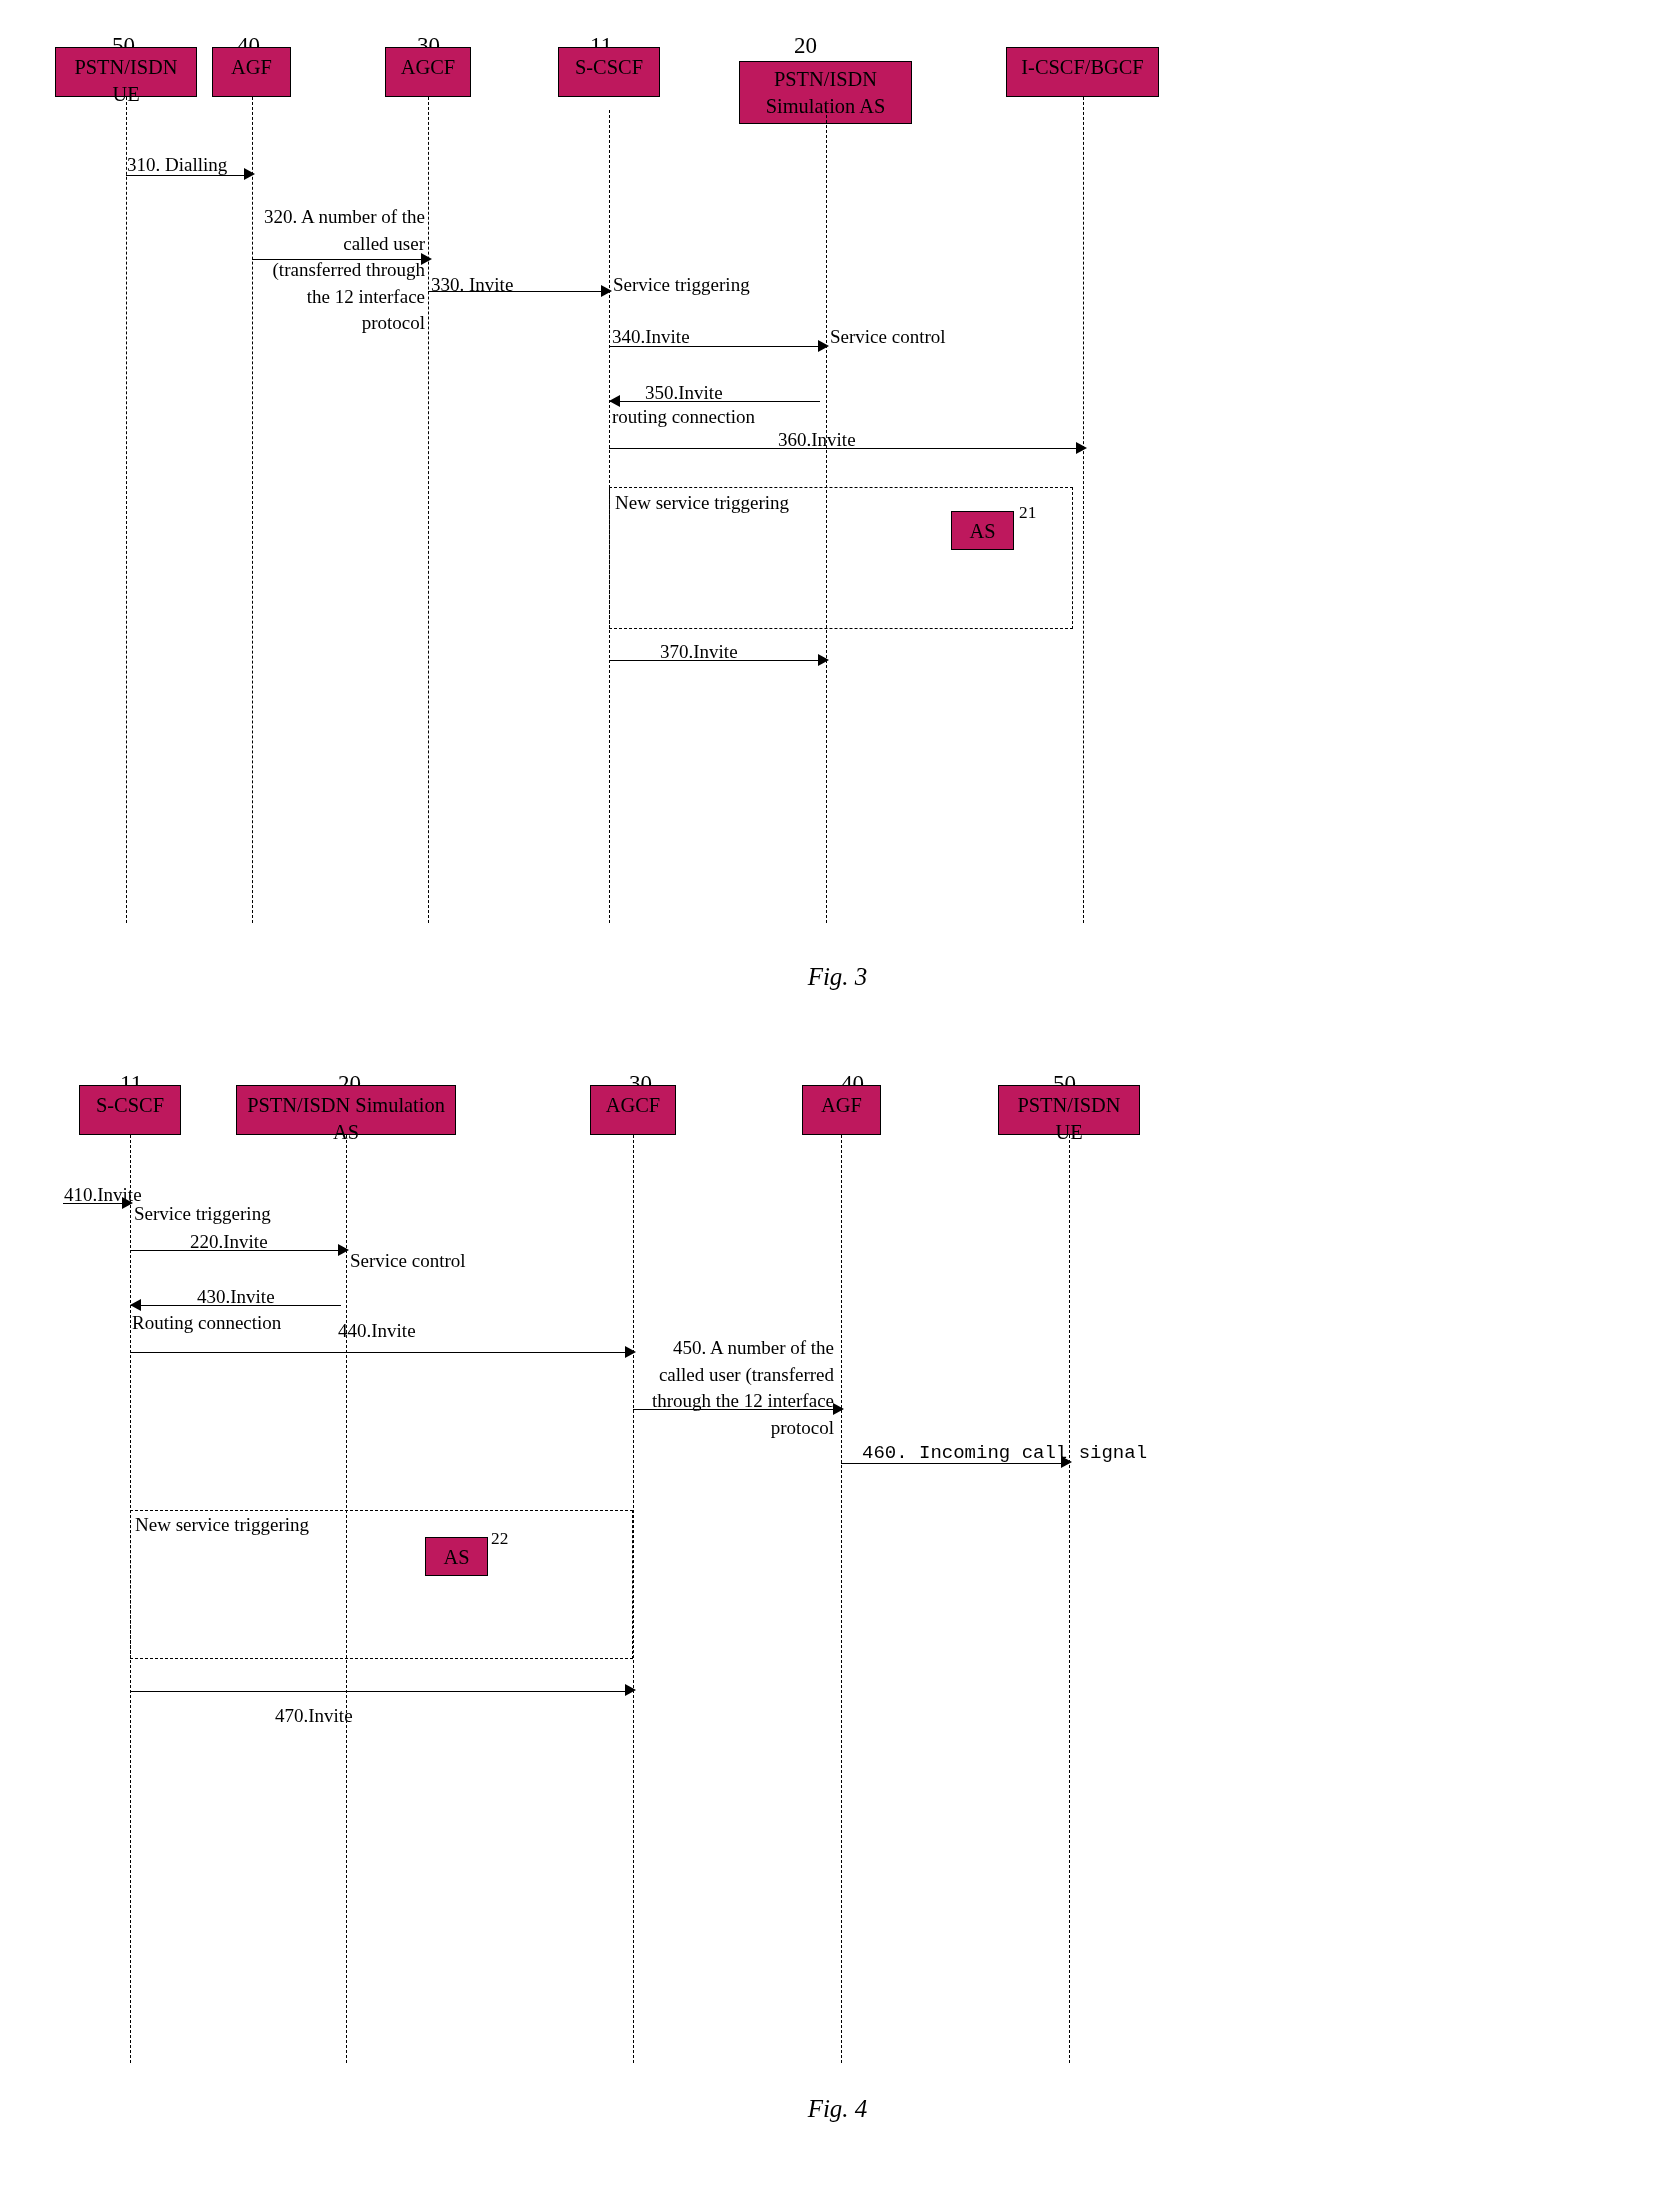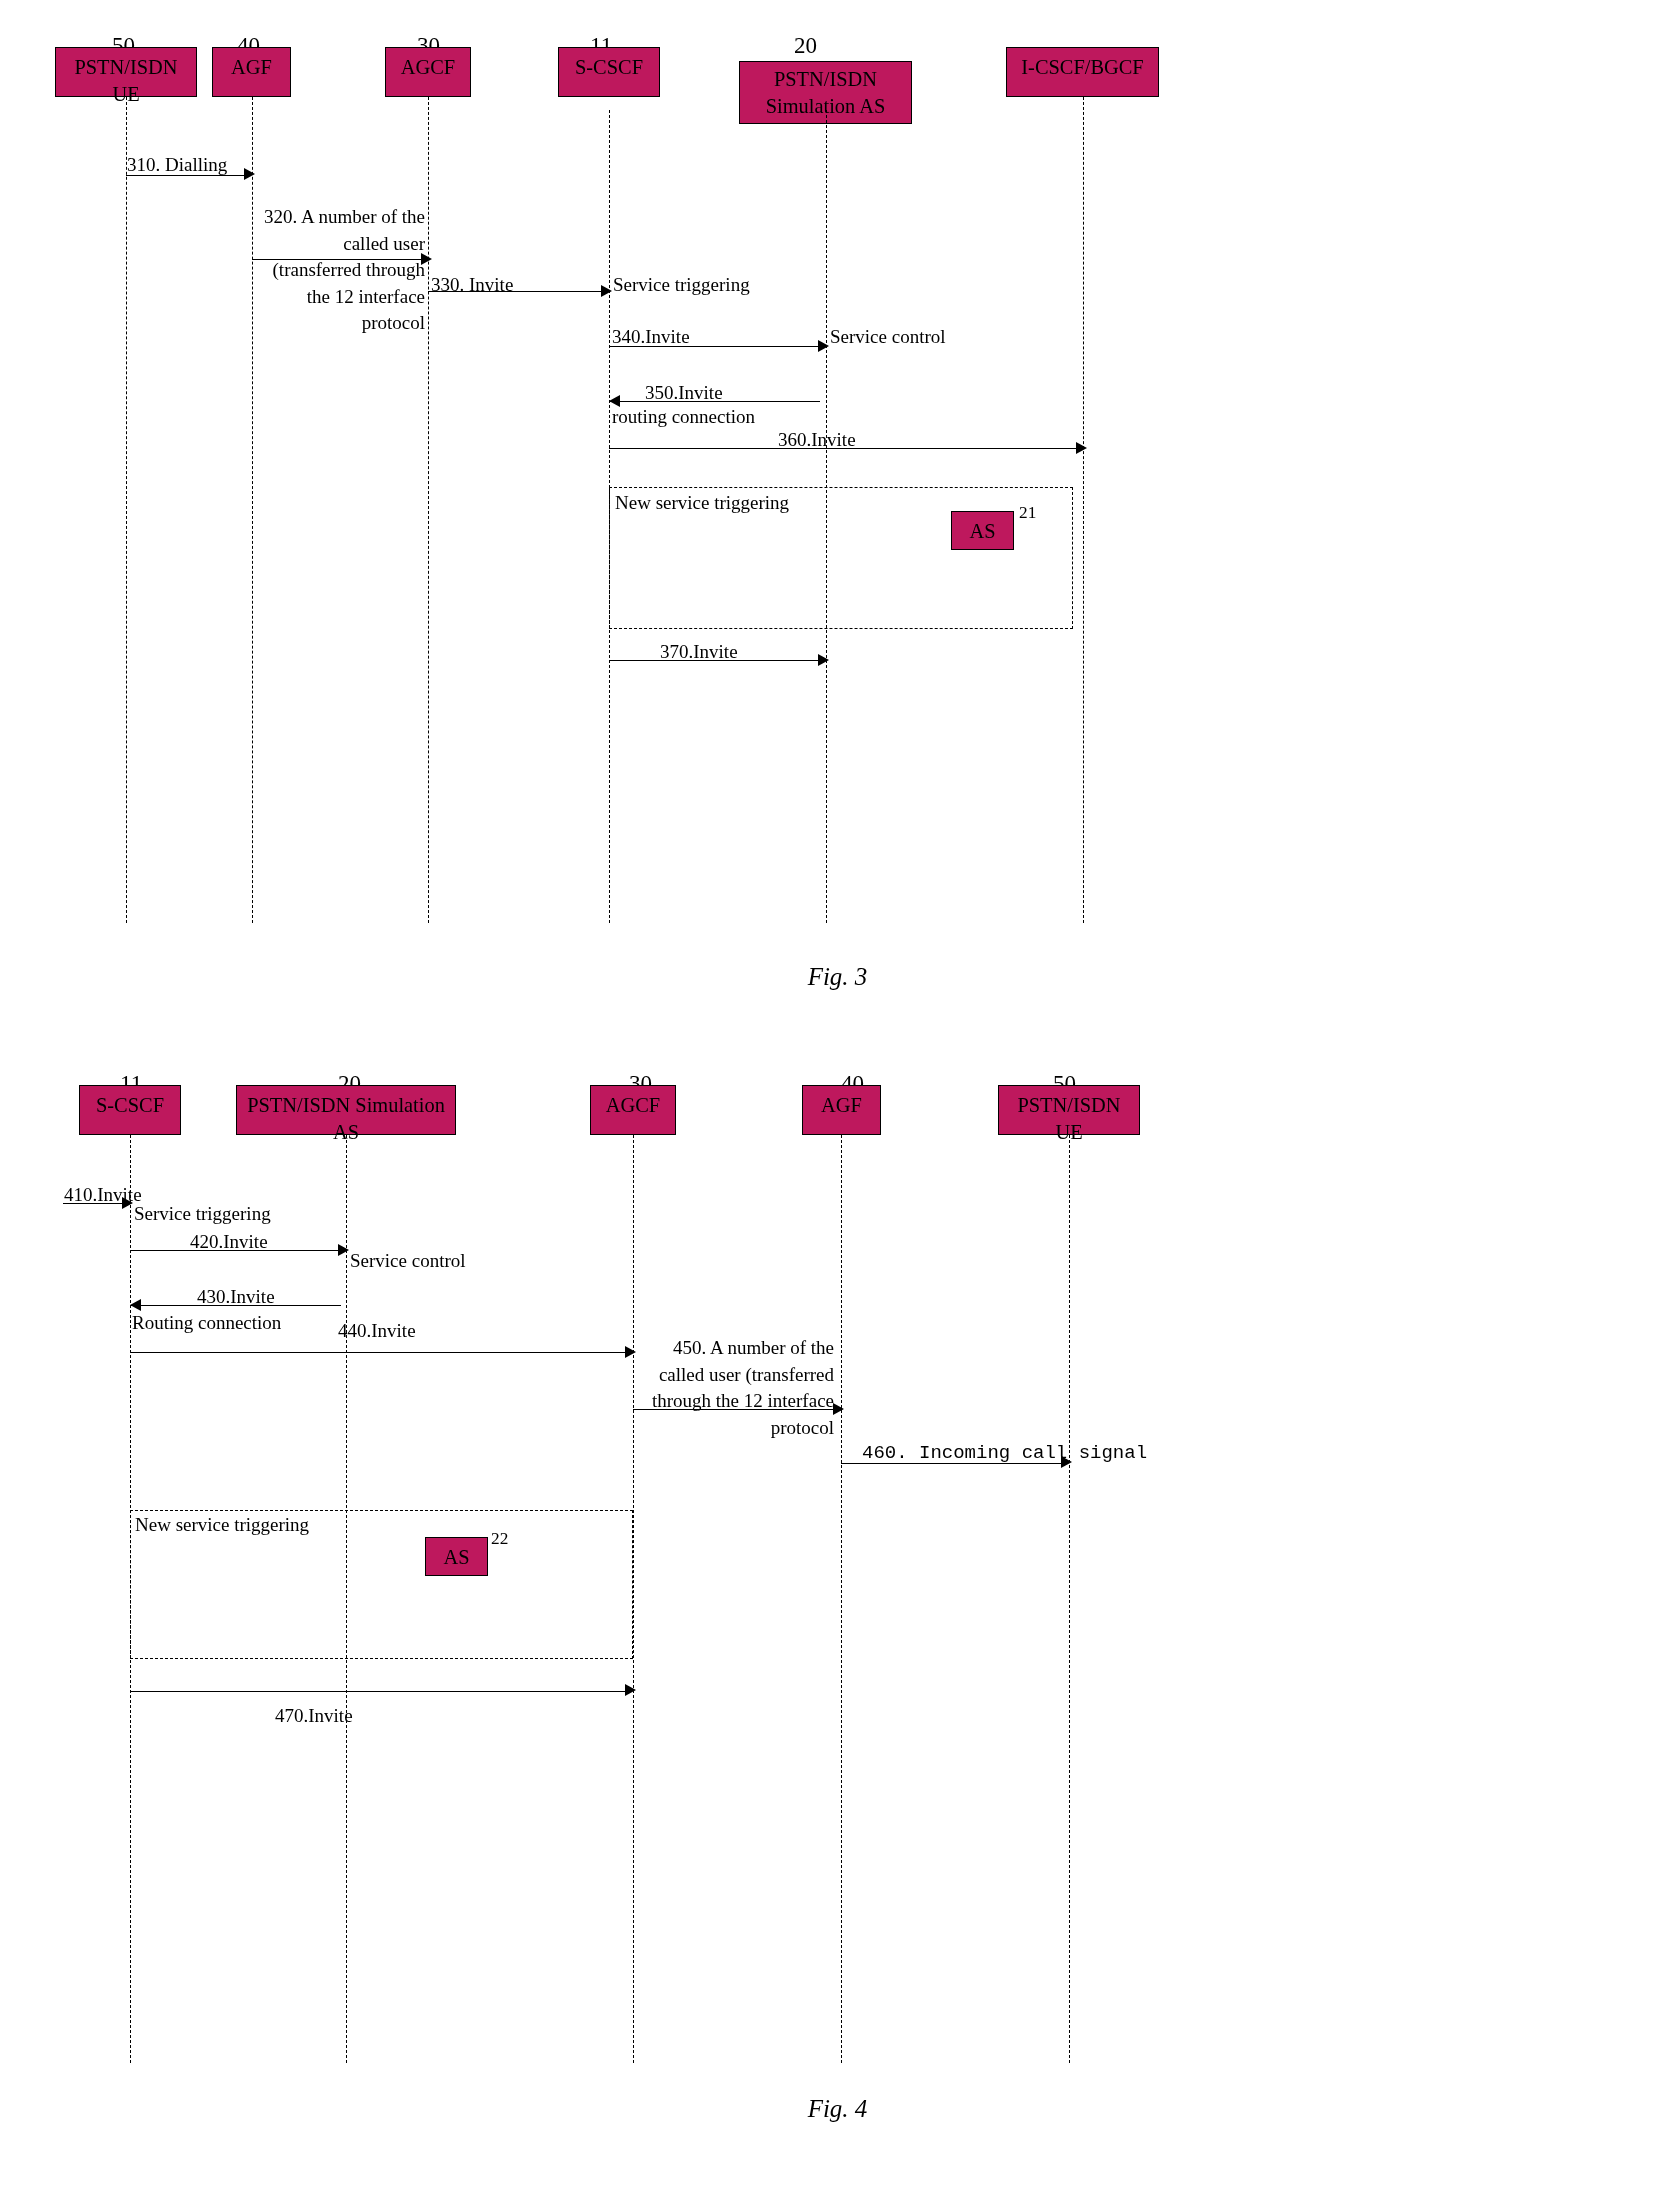--- a/index.html
+++ b/index.html
@@ -227,21 +227,21 @@
     <div class="dashed-line" style="left:1069px; top:97px; height:928px;"></div>
 
     <div class="arrow-line" style="left:63px; top:165px; width:62px;"></div>
     <div class="arrow-head-right" style="left:122px; top:159px;"></div>
     <span class="arrow-label" style="left:64px; top:146px;">410.Invite</span>
 
     <span class="arrow-label" style="left:134px; top:165px;">Service triggering</span>
 
     <div class="arrow-line" style="left:130px; top:212px; width:211px;"></div>
     <div class="arrow-head-right" style="left:338px; top:206px;"></div>
-    <span class="arrow-label" style="left:190px; top:193px;">420.Invite</span>
+    <span class="arrow-label" style="left:190px; top:193px;">220.Invite</span>
 
     <span class="arrow-label" style="left:350px; top:212px;">Service control</span>
 
     <div class="arrow-line" style="left:130px; top:267px; width:211px;"></div>
     <div class="arrow-head-left" style="left:130px; top:261px;"></div>
     <span class="arrow-label" style="left:197px; top:248px;">430.Invite</span>
 
     <span class="arrow-label" style="left:132px; top:274px;">Routing  connection</span>
 
     <div class="arrow-line" style="left:130px; top:314px; width:498px;"></div>

